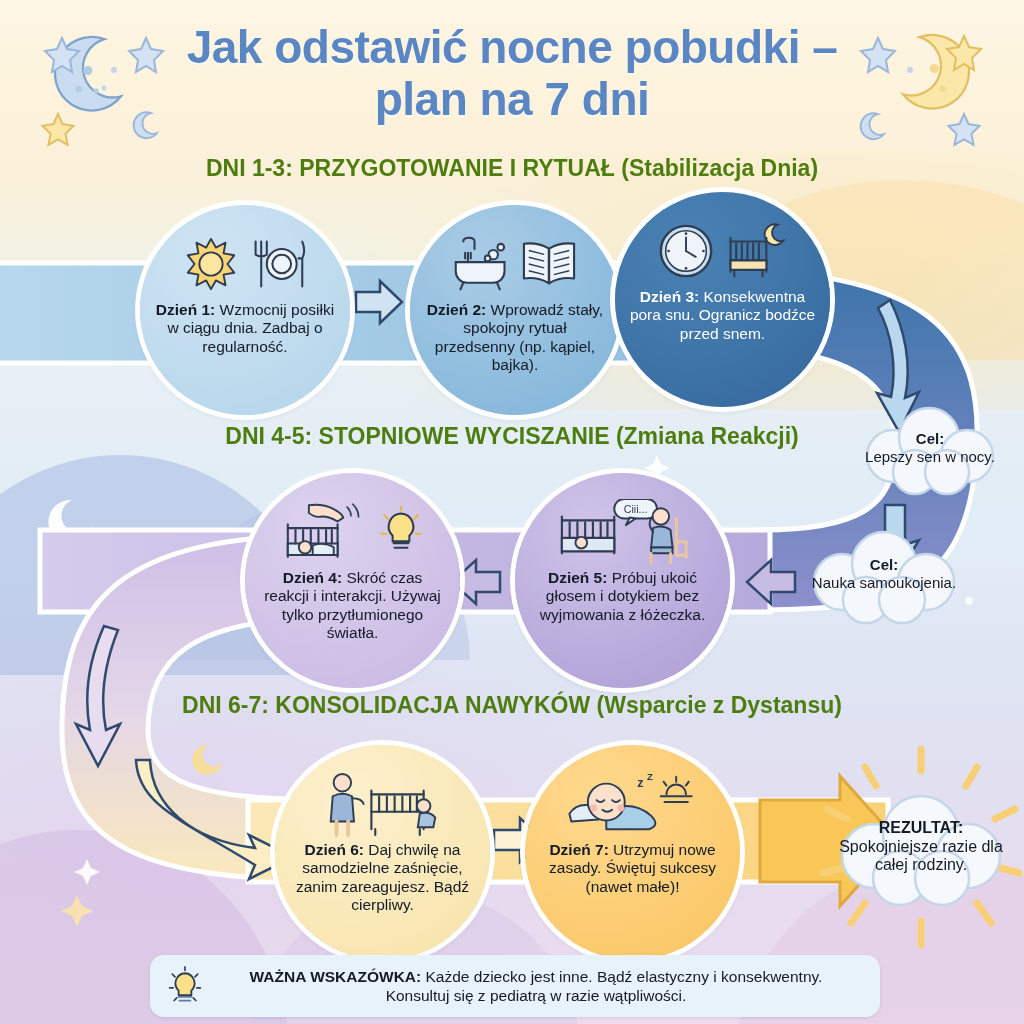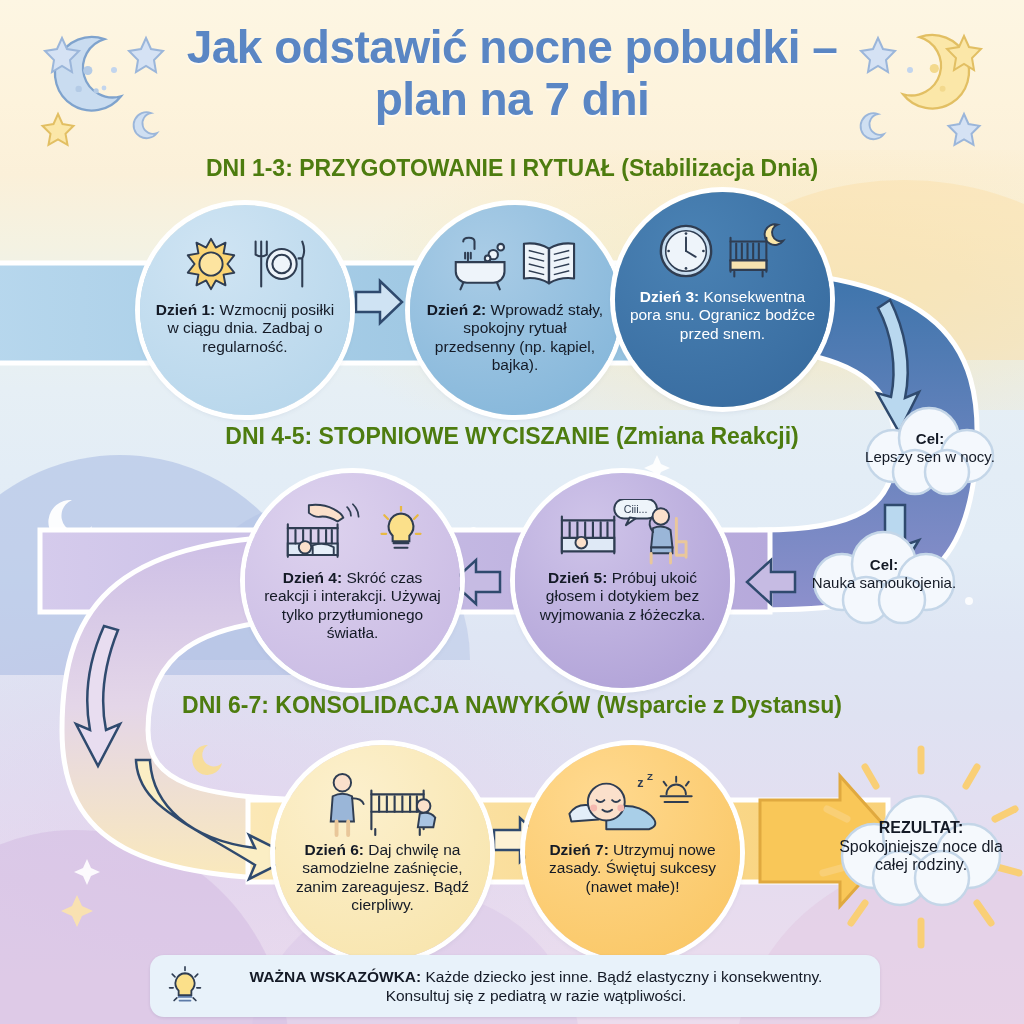--- a/index.html
+++ b/index.html
@@ -534,21 +534,21 @@
       <g fill="#f5f9fd" stroke="#c4d6e8" stroke-width="2.5">
         <circle cx="46" cy="70" r="32"></circle>
           <circle cx="93" cy="48" r="38"></circle>
         <circle cx="140" cy="70" r="32"></circle>
           <circle cx="72" cy="92" r="27"></circle>
         <circle cx="114" cy="92" r="27"></circle>
       </g>
     </svg>
     <div class="cl-txt">
       <b>REZULTAT:</b><br>
-      <span>Spokojniejsze noce dla całej rodziny.</span>
+      <span>Spokojniejsze razie dla całej rodziny.</span>
     </div>
   </div>
 
   <div class="tip">
     <svg width="34" height="40" viewBox="0 0 36 44">
       <path d="M18 8 a11 11 0 0 1 7 19 l0 5 -14 0 0 -5 a11 11 0 0 1 7 -19z" fill="#fbe08a" stroke="#2f3d52" stroke-width="2"></path>
       <path d="M11 34 l14 0 M12 38 l12 0" stroke="#5d7ba8" stroke-width="2" stroke-linecap="round"></path>
       <g stroke="#2f3d52" stroke-width="1.8" stroke-linecap="round">
         <line x1="18" y1="1" x2="18" y2="5"></line>
         <line x1="4" y1="9" x2="7" y2="12"></line>

